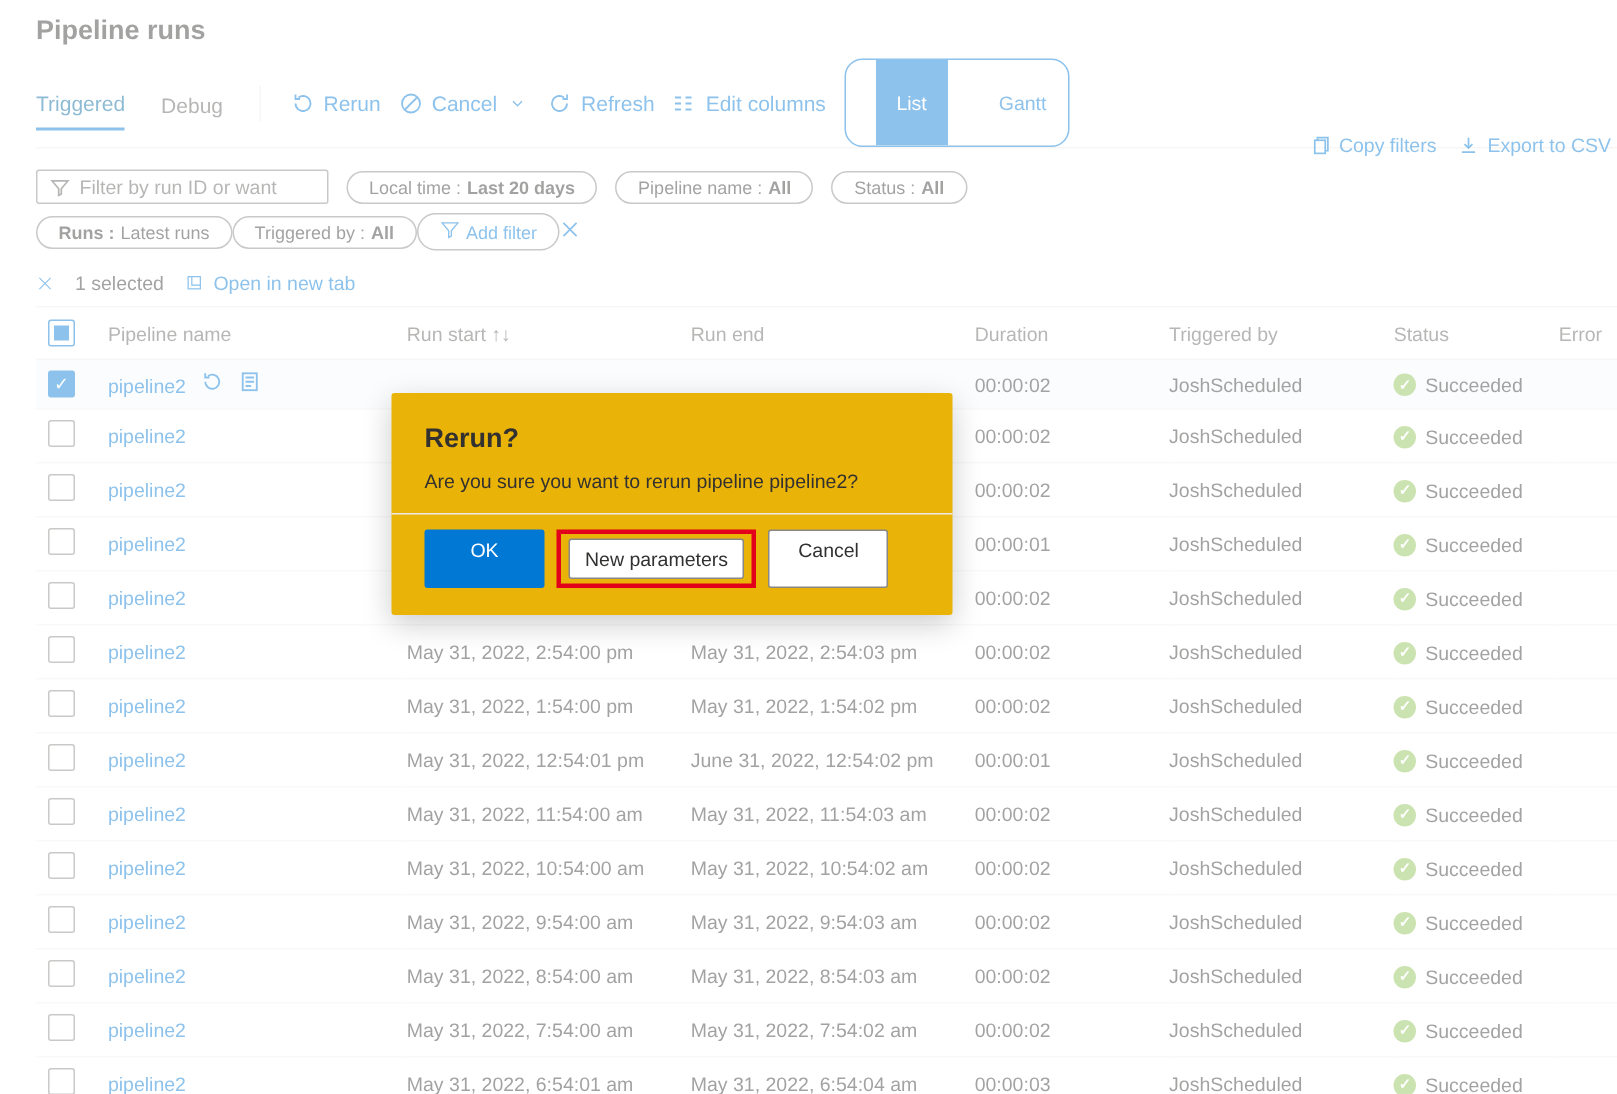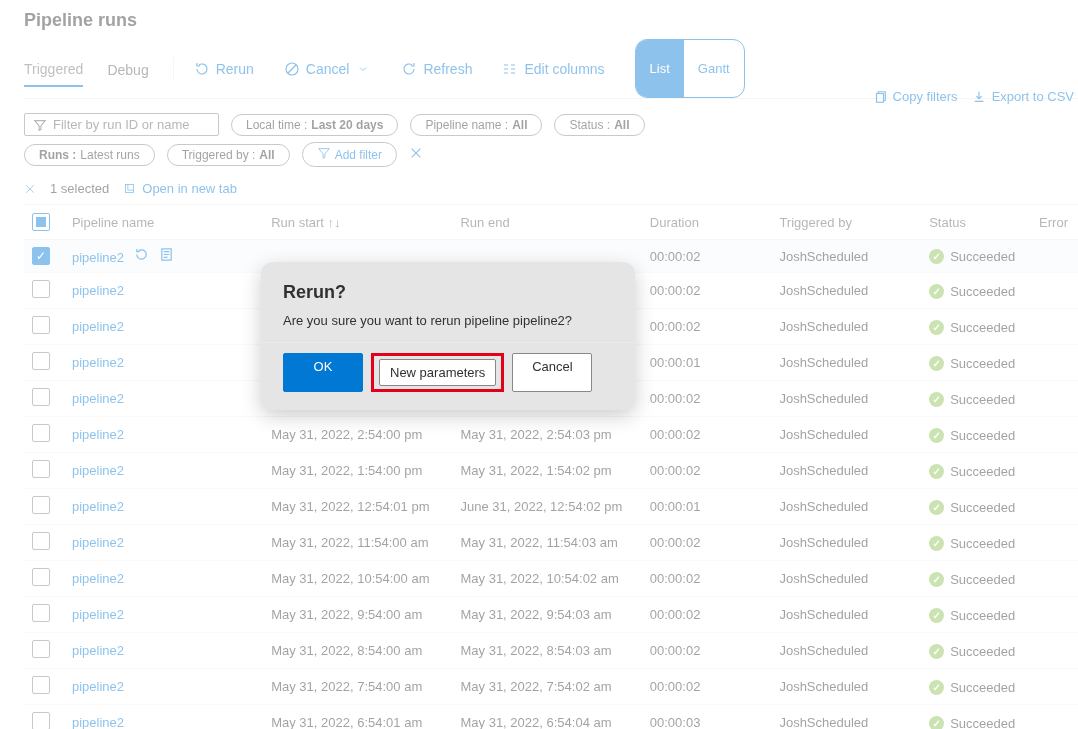--- a/index.html
+++ b/index.html
@@ -5,34 +5,34 @@
   * { box-sizing: border-box; margin: 0; padding: 0; font-family: "Segoe UI", -apple-system, sans-serif; }
   body { background: #fff; color: #323130; width: 1078px; height: 729px; overflow: hidden; position: relative; font-size: 13px; }
 
   .overlay { position: absolute; inset: 0; background: rgba(255,255,255,0.55); z-index: 5; }
 
   .page { padding: 10px 0 0 24px; }
   .page-title { font-size: 18px; font-weight: 600; color: #323130; margin-bottom: 14px; }
 
   .top-tabs { display: flex; align-items: center; gap: 0; border-bottom: 1px solid #edebe9; margin-bottom: 6px; }
   .top-tab { padding: 4px 0 8px 0; margin-right: 24px; font-size: 14px; color: #605e5c; cursor: pointer; }
-  .top-tab.active { color: #737373; border-bottom: 2px solid #0078d4; }
+  .top-tab.active { color: #0369a1; border-bottom: 2px solid #0078d4; }
   .tab-div { width: 1px; height: 24px; background: #edebe9; margin-right: 20px; align-self: center; margin-top: -6px; }
 
-  .cmd-bar { display: flex; align-items: center; gap: 30px; flex: 1; margin-top: -6px; }
+  .cmd-bar { display: flex; align-items: center; gap: 12px; flex: 1; margin-top: -6px; }
   .cmd-btn { display: inline-flex; align-items: center; gap: 6px; color: #0078d4; font-size: 14px; cursor: pointer; }
   .cmd-btn .ic { width: 16px; height: 16px; display: inline-flex; align-items: center; justify-content: center; }
   .cmd-btn svg { stroke: #0078d4; fill: none; stroke-width: 1.2; }
 
   .view-toggle { display: inline-flex; border: 1px solid #0078d4; border-radius: 12px; overflow: hidden; font-size: 13px; }
-  .view-toggle span { padding: 21px 14px; color: #0078d4; cursor: pointer; }
+  .view-toggle span { padding: 21px 14px; color: #0078d4; cursor: pointer; margin-left: 20px; }
   .view-toggle span.active { background: #0078d4; color: #fff; }
 
   .filter-row { display: flex; align-items: center; gap: 12px; padding: 8px 0 6px 0; flex-wrap: wrap; }
-  .filter-row2 { display: flex; align-items: center; gap: 12px; padding-bottom: 10px; }
+  .filter-row2 { display: flex; align-items: center; padding-bottom: 10px; }
 
   .search-box { display: flex; align-items: center; gap: 6px; border: 1px solid #8a8886; border-radius: 2px; padding: 3px 8px; width: 195px; font-size: 13px; color: #605e5c; }
   .search-box svg { stroke: #605e5c; fill: none; stroke-width: 1.3; }
 
   .pill { display: inline-flex; align-items: center; gap: 4px; border: 1px solid #8a8886; border-radius: 14px; padding: 3px 14px; font-size: 12px; color: #323130; white-space: nowrap; }
   .pill .bold { font-weight: 600; }
 
   .add-filter .ic svg { stroke: #0078d4; }
   .clear-x svg { stroke: #0078d4; fill: none; stroke-width: 1.3; }
 
@@ -60,21 +60,21 @@
 
   tr.sel td { background: #f3f9fd; }
   .row-icons { display: inline-flex; gap: 10px; margin-left: 10px; }
   .row-icons svg { stroke: #0078d4; fill: none; stroke-width: 1.3; }
 
   .status-cell { display: inline-flex; align-items: flex-start; gap: 6px; }
   .ok-badge { width: 15px; height: 15px; border-radius: 50%; background: #8cc152; display: inline-flex; align-items: center; justify-content: center; }
   .ok-badge::after { content: "✓"; color: #fff; font-size: 10px; font-weight: 700; }
 
   
-  .modal { position: absolute; z-index: 20; left: 261px; top: 262px; width: 374px; background: #e5e5e5; box-shadow: 0 6px 20px rgba(0,0,0,0.2); border-radius: 12px; }
+  .modal { position: absolute; z-index: 20; left: 261px; top: 262px; width: 374px; background: #eab308; box-shadow: 0 6px 20px rgba(0,0,0,0.2); border-radius: 2px; }
   .modal-body { padding: 20px 22px 14px 22px; }
   .modal-title { font-size: 18px; font-weight: 600; margin-bottom: 10px; }
   .modal-msg { font-size: 13px; color: #323130; }
   .modal-foot { display: flex; gap: 8px; padding: 10px 22px 18px 22px; border-top: 1px solid #edebe9; }
   .btn { padding: 5px 0; width: 80px; text-align: center; font-size: 13px; border: 1px solid #8a8886; border-radius: 2px; cursor: pointer; background: #fff; }
   .btn.primary { background: #0078d4; border-color: #0078d4; color: #fff; }
   .btn.wide { width: auto; padding: 5px 10px; }
   .callout { border: 3px solid #e3001b; padding: 3px 5px; }
 </style>
 </head>
@@ -132,21 +132,21 @@
         <span>Gantt</span>
       </div>
     </div>
   </div>
 
   <div class="filter-row">
     <div class="search-box">
       <svg viewBox="0 0 16 16" width="14" height="14">
           <path d="M2 3h12l-5 6v4l-2 1v-5z"></path>
         </svg>
-      <span>Filter by run ID or name</span>
+      <span>Filter by run ID or want</span>
     </div>
     <div class="pill">
       <span>Local time :</span>
       <span class="bold">Last 20 days</span>
     </div>
     <div class="pill">
       <span>Pipeline name :</span>
       <span class="bold">All</span>
     </div>
     <div class="pill">

